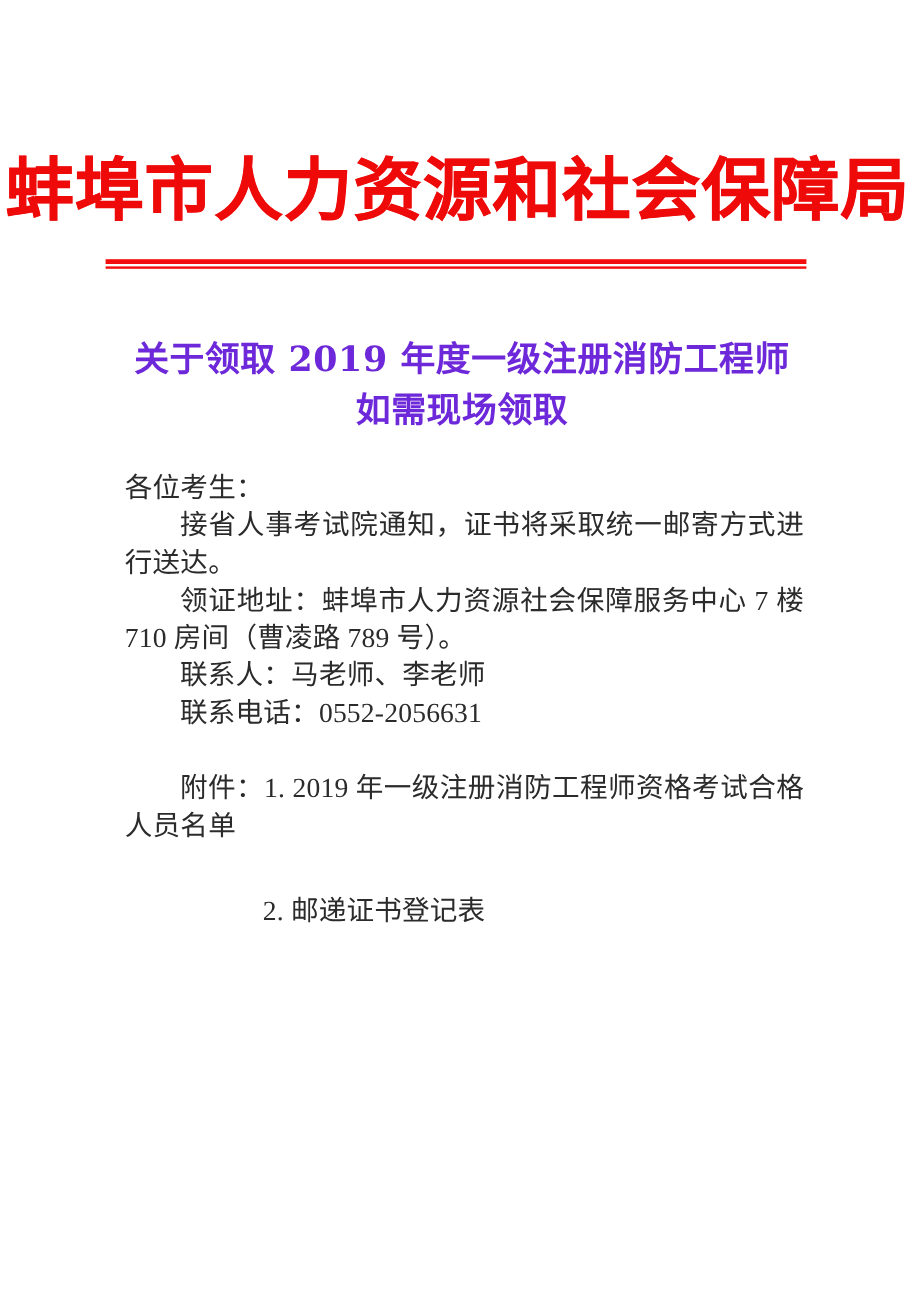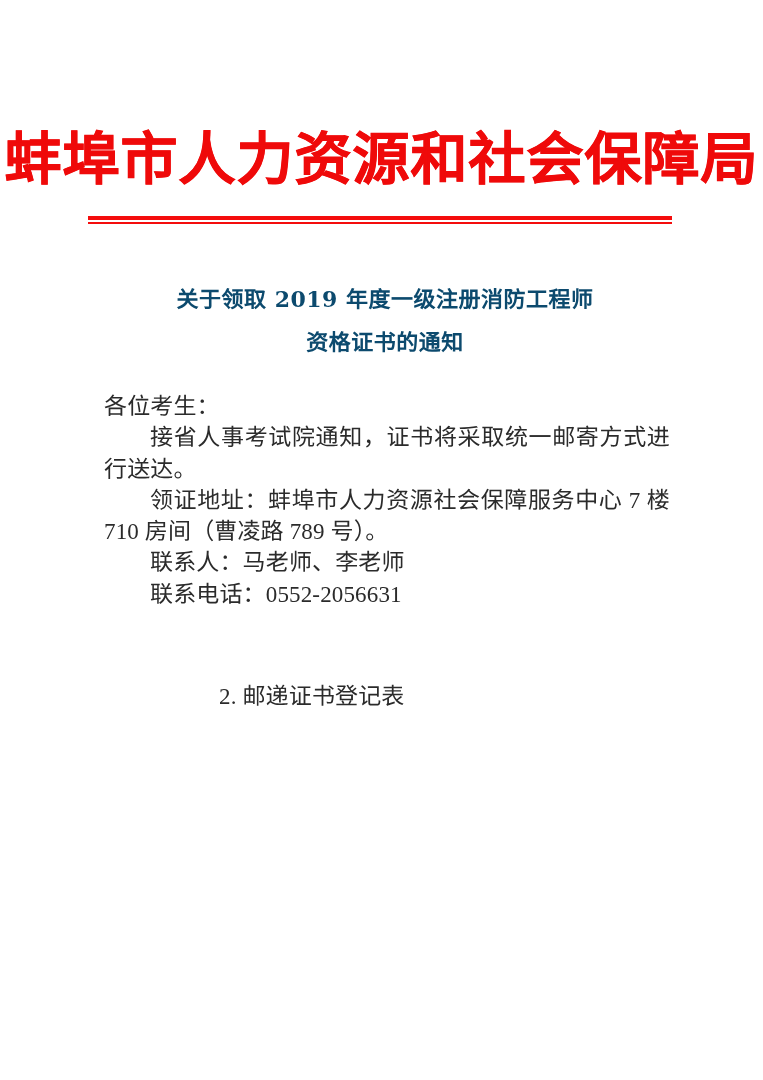--- a/index.html
+++ b/index.html
@@ -61,23 +61,23 @@
 
   
   .doc-title {
     position: absolute;
     left: 96px;
     top: 278px;
     width: 578px;
     text-align: center;
     font-family: "DejaVu Serif", "Liberation Serif", serif;
     font-weight: bold;
-    font-size: 22px;
+    font-size: 29px;
     line-height: 43px;
-    color: #0c4a6e;
+    color: #6d28d9;
     letter-spacing: 0.5px;
   }
   .doc-title .line2 { display: block; }
 
   
   .body-block {
     position: absolute;
     left: 104px;
     top: 391px;
     width: 566px;
@@ -147,30 +147,31 @@
     <div class="masthead-title">蚌埠市人力资源和社会保障局</div>
   </div>
   <div class="masthead-rule-wrap">
     <div class="masthead-rule-thick"></div>
     <div class="masthead-rule-gap"></div>
     <div class="masthead-rule-thin"></div>
   </div>
 
   <div class="doc-title">
     <span class="line1">关于领取 2019 年度一级注册消防工程师</span>
-    <span class="line2">资格证书的通知</span>
+    <span class="line2">如需现场领取</span>
   </div>
 
   <div class="body-block">
     <p>各位考生：</p>
     <p class="indent">接省人事考试院通知，证书将采取统一邮寄方式进行送达。</p>
     <p class="indent">领证地址：蚌埠市人力资源社会保障服务中心 7 楼 710 房间（曹凌路 789 号）。</p>
     <p class="indent">联系人：马老师、李老师</p>
     <p class="indent">联系电话：0552-2056631</p>
     <p class="spacer"></p>
+    <p class="indent"><span>附件：</span><span>1. 2019 年一级注册消防工程师资格考试合格人员名单</span></p>
     <p class="indent" style="text-indent:5em;margin-top:40px;"><span>2. 邮递证书登记表</span></p>
   </div>
 
   <div class="date-line">2020 年 7 月 16 日</div>
 
   <div class="seal">
     <svg width="134" height="134" viewBox="0 0 134 134" xmlns="http://www.w3.org/2000/svg">
       <defs>
         <path id="sealArc" d="M 18,67 A 49,49 0 0 1 116,67" fill="none"></path>
         <path id="sealArcBottom" d="M 22,67 A 45,45 0 0 0 112,67" fill="none"></path>

